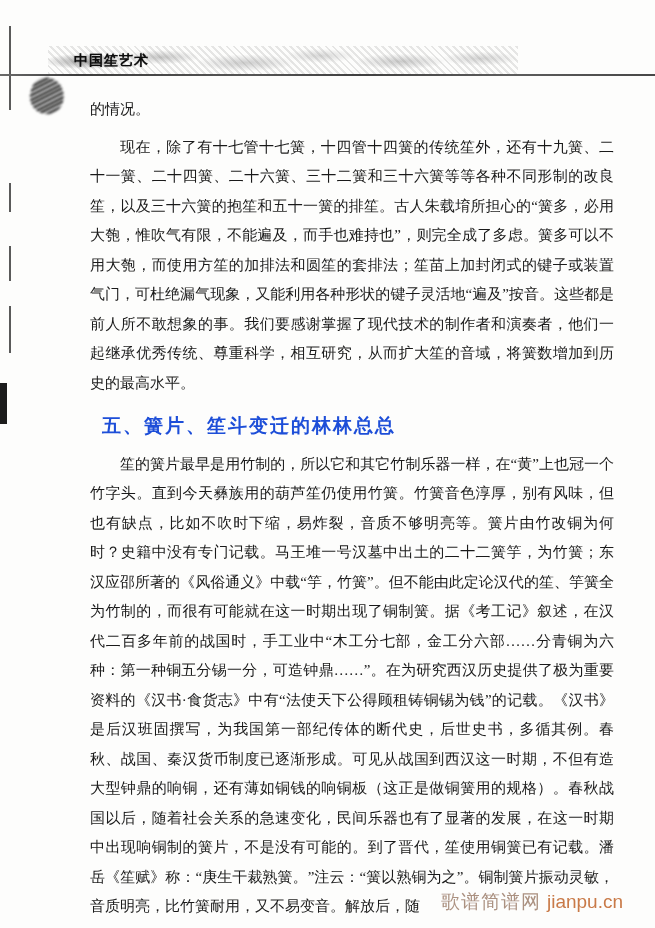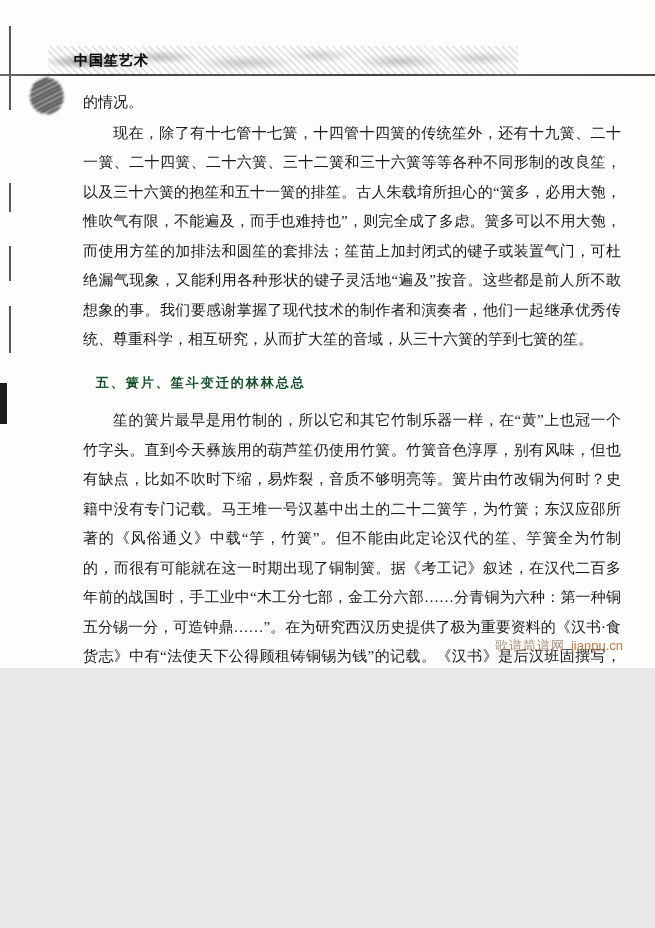--- a/index.html
+++ b/index.html
@@ -1,18 +1,18 @@
 <!DOCTYPE html>
 <html><head>
 <meta charset="utf-8">
 <style>
   html,body{margin:0;padding:0;background:#e9e9e9;}
   .page{
     position:relative;
-    width:655px;height:668px;
+    width:655px;height:928px;
     margin:0 auto;
     background:#fdfdfc;
     overflow:hidden;
     font-family:"Liberation Serif","DejaVu Serif",serif;
   }
   
   .header-noise{
     position:absolute;left:48px;top:46px;width:470px;height:28px;
     background-image:
       radial-gradient(ellipse 60px 11px at 8% 55%, rgba(90,90,90,.55), transparent 70%),
@@ -48,33 +48,33 @@
   .vline.v2{top:183px;height:29px;}
   .vline.v3{top:246px;height:35px;}
   .vline.v4{top:306px;height:47px;}
   .vline.v5{left:0;width:7px;top:383px;height:41px;background:#1c1c1c;}
   
   .content{
     position:absolute;left:82px;top:87px;width:540px;
     font-size:15px;line-height:29.5px;color:#1a1a1a;
     text-align:justify;
   }
-  .content p{margin:1px;}
+  .content p{margin:8px;}
   .content p.indent{text-indent:2em;}
   .section-heading{
     font-family:"Liberation Sans","DejaVu Sans",sans-serif;
-    font-size:13px;font-weight:bold;color:#14532d;
+    font-size:19px;font-weight:bold;color:#1d4ed8;
     letter-spacing:2px;
     margin:13px 0 9px 0;
     padding-left:1.05em;
   }
   
   .watermark{
     position:absolute;right:32px;bottom:13px;
-    font-size:13px;letter-spacing:1px;
+    font-size:19px;letter-spacing:1px;
     color:#ab9181;
   }
   .watermark .wm-url{
     font-family:"Liberation Sans","DejaVu Sans",sans-serif;
     color:#c97a48;margin-left:6px;letter-spacing:0;
   }
 </style>
 </head>
 <body>
 
@@ -87,21 +87,21 @@
   <div class="vline v5"></div>
 
   <div class="header-noise"></div>
   <div class="header-title">中国笙艺术</div>
   <div class="header-rule"></div>
 
   <div class="pagenum-smudge"></div>
 
   <div class="content">
     <p>的情况。</p>
-    <p class="indent">现在，除了有十七管十七簧，十四管十四簧的传统笙外，还有十九簧、二十一簧、二十四簧、二十六簧、三十二簧和三十六簧等等各种不同形制的改良笙，以及三十六簧的抱笙和五十一簧的排笙。古人朱载堉所担心的“簧多，必用大匏，惟吹气有限，不能遍及，而手也难持也”，则完全成了多虑。簧多可以不用大匏，而使用方笙的加排法和圆笙的套排法；笙苗上加封闭式的键子或装置气门，可杜绝漏气现象，又能利用各种形状的键子灵活地“遍及”按音。这些都是前人所不敢想象的事。我们要感谢掌握了现代技术的制作者和演奏者，他们一起继承优秀传统、尊重科学，相互研究，从而扩大笙的音域，从三十六簧的竽到七簧的笙。</p>
+    <p class="indent">现在，除了有十七管十七簧，十四管十四簧的传统笙外，还有十九簧、二十一簧、二十四簧、二十六簧、三十二簧和三十六簧等等各种不同形制的改良笙，以及三十六簧的抱笙和五十一簧的排笙。古人朱载堉所担心的“簧多，必用大匏，惟吹气有限，不能遍及，而手也难持也”，则完全成了多虑。簧多可以不用大匏，而使用方笙的加排法和圆笙的套排法；笙苗上加封闭式的键子或装置气门，可杜绝漏气现象，又能利用各种形状的键子灵活地“遍及”按音。这些都是前人所不敢想象的事。我们要感谢掌握了现代技术的制作者和演奏者，他们一起继承优秀传统、尊重科学，相互研究，从而扩大笙的音域，将簧数增加到历史的最高水平。</p>
     <h2 class="section-heading">五、簧片、笙斗变迁的林林总总</h2>
     <p class="indent">笙的簧片最早是用竹制的，所以它和其它竹制乐器一样，在“黄”上也冠一个竹字头。直到今天彝族用的葫芦笙仍使用竹簧。竹簧音色淳厚，别有风味，但也有缺点，比如不吹时下缩，易炸裂，音质不够明亮等。簧片由竹改铜为何时？史籍中没有专门记载。马王堆一号汉墓中出土的二十二簧竽，为竹簧；东汉应邵所著的《风俗通义》中载“竽，竹簧”。但不能由此定论汉代的笙、竽簧全为竹制的，而很有可能就在这一时期出现了铜制簧。据《考工记》叙述，在汉代二百多年前的战国时，手工业中“木工分七部，金工分六部……分青铜为六种：第一种铜五分锡一分，可造钟鼎……”。在为研究西汉历史提供了极为重要资料的《汉书·食货志》中有“法使天下公得顾租铸铜锡为钱”的记载。《汉书》是后汉班固撰写，为我国第一部纪传体的断代史，后世史书，多循其例。春秋、战国、秦汉货币制度已逐渐形成。可见从战国到西汉这一时期，不但有造大型钟鼎的响铜，还有薄如铜钱的响铜板（这正是做铜簧用的规格）。春秋战国以后，随着社会关系的急速变化，民间乐器也有了显著的发展，在这一时期中出现响铜制的簧片，不是没有可能的。到了晋代，笙使用铜簧已有记载。潘岳《笙赋》称：“庚生干裁熟簧。”注云：“簧以熟铜为之”。铜制簧片振动灵敏，音质明亮，比竹簧耐用，又不易变音。解放后，随</p>
   </div>
 
   <div class="watermark">
     <span>歌谱简谱网</span><span class="wm-url">jianpu.cn</span>
   </div>
 
 </div>
 

